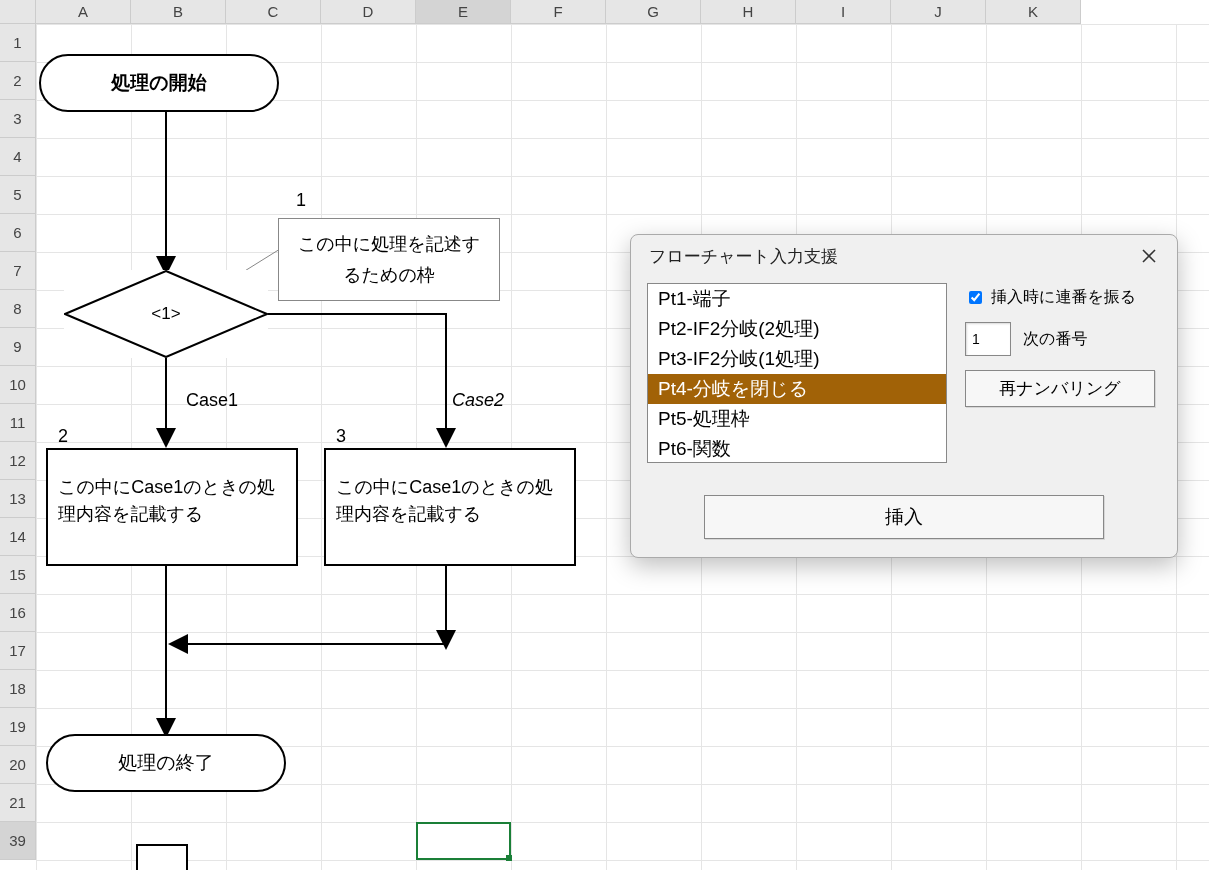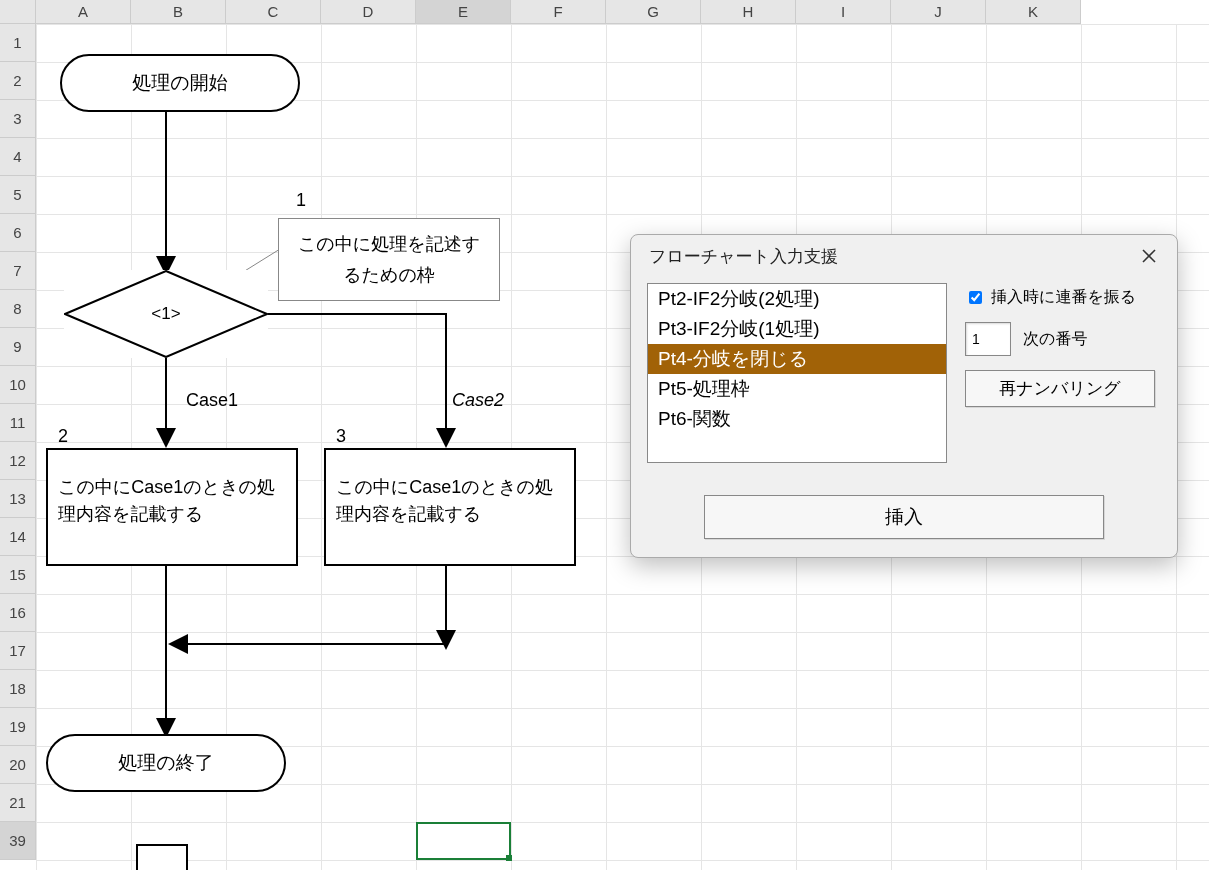--- a/index.html
+++ b/index.html
@@ -268,21 +268,21 @@
   <line x1="244" y1="225" x2="175" y2="268" stroke="#888" stroke-width="1"></line>
 
   <line x1="130" y1="540" x2="130" y2="710" stroke="#000" stroke-width="2" marker-end="url(#arr)"></line>
 
   <polyline points="410,540 410,620 140,620" fill="none" stroke="#000" stroke-width="2"></polyline>
   <polyline points="410,604 410,622" fill="none" stroke="#000" stroke-width="2" marker-end="url(#arr)"></polyline>
   <polyline points="156,620 136,620" fill="none" stroke="#000" stroke-width="2" marker-end="url(#arr)"></polyline>
 </svg>
 
 <div class="shapes">
-  <div class="terminal" style="left:24px; top:30px; width:240px; height:58px;">
+  <div class="terminal" style="left:3px; top:30px; width:240px; height:58px;font-weight:bold;">
     <span>処理の開始</span>
   </div>
 
   <div class="diamond" style="left:28px; top:246px; width:204px; height:88px;">
     <svg viewBox="0 0 204 88" preserveAspectRatio="none">
       <polygon points="102,1 203,44 102,87 1,44" fill="#fff" stroke="#000" stroke-width="2"></polygon>
     </svg>
     <div class="txt">&lt;1&gt;</div>
   </div>
 
@@ -316,20 +316,21 @@
     <span>フローチャート入力支援</span>
     <div class="dlg-close">
       <svg width="14" height="14" viewBox="0 0 14 14">
         <line x1="1" y1="1" x2="13" y2="13" stroke="#333" stroke-width="1.6"></line>
         <line x1="13" y1="1" x2="1" y2="13" stroke="#333" stroke-width="1.6"></line>
       </svg>
     </div>
   </div>
   <div class="dlg-body">
     <div class="listbox" id="listbox">
+        <div class="opt">Pt1-端子</div>
         <div class="opt">Pt2-IF2分岐(2処理)</div>
         <div class="opt">Pt3-IF2分岐(1処理)</div>
         <div class="opt sel">Pt4-分岐を閉じる</div>
         <div class="opt">Pt5-処理枠</div>
         <div class="opt">Pt6-関数</div>
       </div>
     <div class="side">
       <label class="chk">
         <input type="checkbox" id="chk" checked="" style="">
         <span>挿入時に連番を振る</span>

